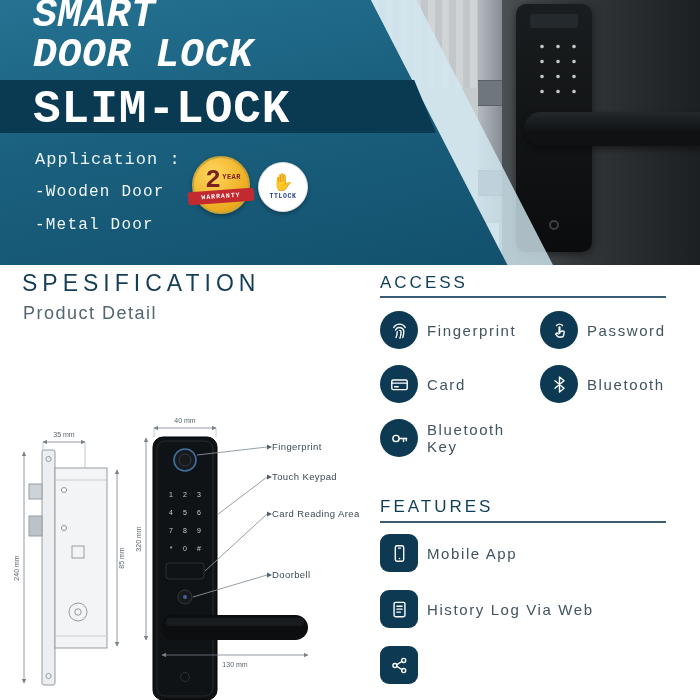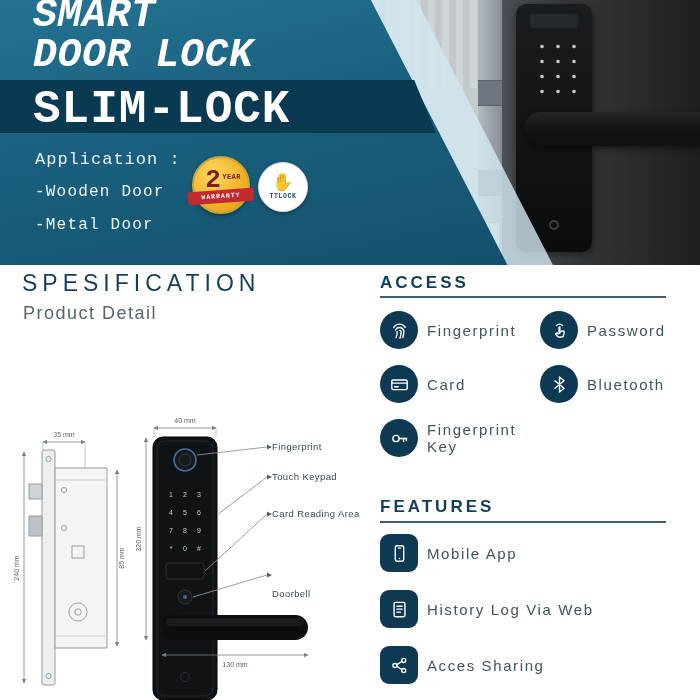--- a/index.html
+++ b/index.html
@@ -62,21 +62,21 @@
   .mortise{position:absolute;left:12px;top:428px;width:118px;height:270px;}
   .frontlock{position:absolute;left:135px;top:415px;width:235px;height:285px;}
   .dim{font-size:7px;fill:#5a656d;font-family:"Liberation Sans",sans-serif;}
   .kp{font-size:7px;fill:#c9ced2;text-anchor:middle;font-family:"Liberation Sans",sans-serif;}
   .dimline{stroke:#77828b;stroke-width:.8;}
   .ext{stroke:#9aa4ab;stroke-width:.6;}
   #callouts{position:absolute;left:0;top:0;width:700px;height:700px;pointer-events:none;}
   #callouts .callout-label{position:absolute;left:272px;font-size:9.5px;letter-spacing:.4px;color:#3c4a54;}
 
   
-  .section-title{position:absolute;font-size:17px;font-weight:700;letter-spacing:3px;color:#0f3e58;}
+  .section-title{position:absolute;font-size:17px;font-weight:400;letter-spacing:3px;color:#0f3e58;}
   #access-title{left:380px;top:273px;}
   #features-title{left:380px;top:497px;}
   .section-rule{position:absolute;left:380px;width:286px;height:2px;background:#3c5e72;}
   #access-rule{top:296px;}
   #features-rule{top:521px;}
   #access-grid{position:absolute;left:380px;top:311px;display:grid;grid-template-columns:160px auto;row-gap:16px;}
   #features-list{position:absolute;left:380px;top:534px;display:flex;flex-direction:column;gap:18px;}
   .item-row{display:flex;align-items:center;gap:9px;}
   .item-icon{width:38px;height:38px;background:#0d3a52;display:flex;align-items:center;justify-content:center;flex:0 0 auto;}
   .item-icon.circle{border-radius:50%;}
@@ -215,21 +215,21 @@
       <path d="M132 59.5l5 2.5-5 2.5z"></path>
       <path d="M132 96.5l5 2.5-5 2.5z"></path>
       <path d="M132 157.5l5 2.5-5 2.5z"></path>
     </g>
   </svg>
 
   <div id="callouts">
       <div class="callout-label" style="top: 441px;">Fingerprint</div>
       <div class="callout-label" style="top: 471px;">Touch Keypad</div>
       <div class="callout-label" style="top: 508px;">Card Reading Area</div>
-      <div class="callout-label" style="top: 588px;">Doorbell</div>
+      <div class="callout-label" style="top: 569px;">Doorbell</div>
     </div>
 
   <h2 class="section-title" id="access-title">ACCESS</h2>
   <div class="section-rule" id="access-rule"></div>
   <div id="access-grid">
       <div class="item-row">
         <span class="item-icon circle">
           <svg viewBox="0 0 24 24">
             <path d="M5.5 8.5a7.5 7.5 0 0 1 13 0"></path>
             <path d="M7.5 11.5a5 5 0 0 1 9.4 1c.1 2.6-.3 5.2-1.1 7.6"></path>
@@ -269,21 +269,21 @@
       </div>
       <div class="item-row">
         <span class="item-icon circle">
           <svg viewBox="0 0 24 24">
             <circle cx="8" cy="12" r="3.6"></circle>
             <path d="M11.6 12h8.6"></path>
             <path d="M16.6 12v3.4"></path>
             <path d="M19.8 12v2.6"></path>
           </svg>
         </span>
-        <span class="item-label">Fingerprint Key</span>
+        <span class="item-label">Bluetooth Key</span>
       </div>
     </div>
 
   <h2 class="section-title" id="features-title">FEATURES</h2>
   <div class="section-rule" id="features-rule"></div>
   <div id="features-list">
       <div class="item-row">
         <span class="item-icon square">
           <svg viewBox="0 0 24 24">
             <rect x="7.2" y="3.2" width="9.6" height="17.6" rx="2"></rect>
@@ -306,17 +306,16 @@
       </div>
       <div class="item-row">
         <span class="item-icon square">
           <svg viewBox="0 0 24 24">
             <circle cx="6.8" cy="12" r="2.3"></circle>
             <circle cx="16.8" cy="6.2" r="2.3"></circle>
             <circle cx="16.8" cy="17.8" r="2.3"></circle>
             <path d="M8.9 10.9l5.8-3.5M8.9 13.1l5.8 3.5"></path>
           </svg>
         </span>
-        <span class="item-label">Acces Sharing</span>
       </div>
     </div>
 
 </div>
 
 </body></html>

